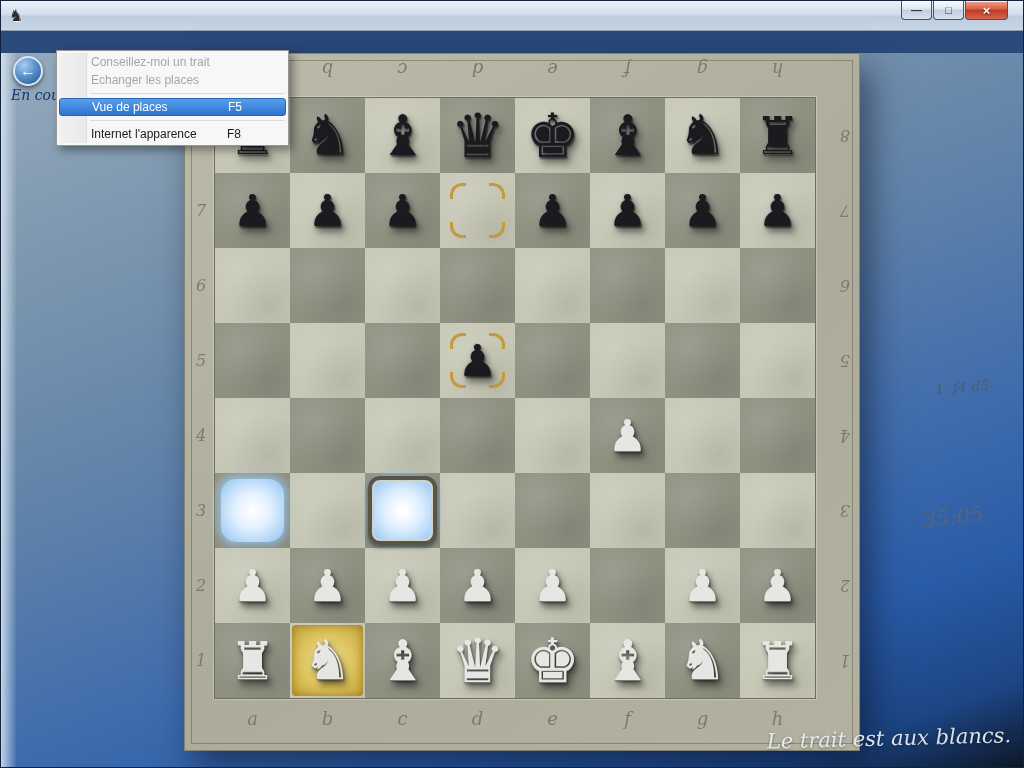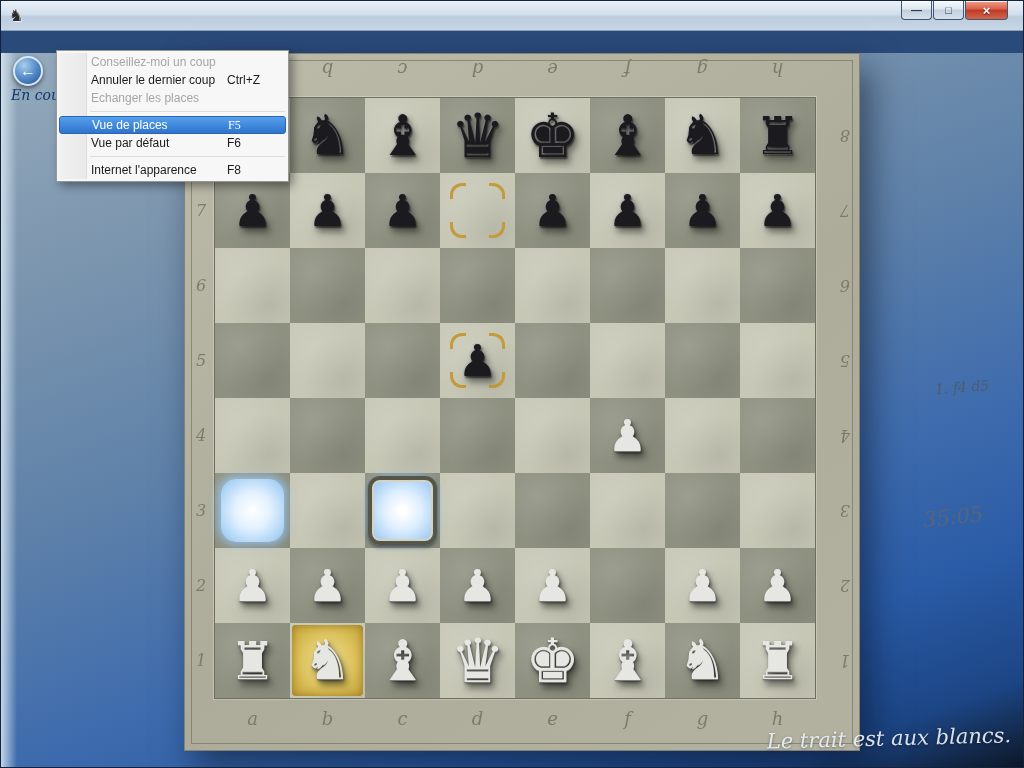--- a/index.html
+++ b/index.html
@@ -115,21 +115,21 @@
     box-shadow:4px 4px 9px rgba(0,0,0,.4); font-size:12px; color:#1b1b1b; }
   .dropdown::before { content:""; position:absolute; left:2px; top:2px; bottom:2px; width:27px;
     background:linear-gradient(90deg, #f1f1f1, #e9e9e9); border-right:1px solid #dedede; }
   .menu-item { position:relative; display:flex; align-items:center; height:18px;
     padding:0 8px 0 34px; cursor:default; }
   .menu-item.disabled { color:#a6a6a6; }
   .menu-item.highlighted { margin:0 2px; border-radius:3px; border:1px solid #2a64b4;
     padding-left:32px; color:#fff;
     background:linear-gradient(#55a0ec, #2f74cc); }
   .mi-shortcut { position:absolute; left:170px; }
-  .menu-item.highlighted .mi-shortcut { left:168px;font-family:Liberation Serif, serif; }
+  .menu-item.highlighted .mi-shortcut { left:168px; }
   .menu-sep { height:1px; background:#dcdcdc; margin:4px 3px 4px 33px; }
 </style>
 </head>
 <body>
 
 <div class="window">
 
   <div class="titlebar">
     <span class="app-icon">♞</span>
     <div class="win-controls">
@@ -313,38 +313,30 @@
         </div>
     </div>
 
     <div class="moves-text">1. f4  d5</div>
     <div class="clock-text">35:05</div>
     <div class="turn-text">Le trait est aux blancs.</div>
   </div>
 
   <div class="dropdown">
       <div class="menu-item disabled">
-        <span class="mi-label">Conseillez-moi un coup</span>
-      </div>
-      <div class="menu-item">
-        <span class="mi-label">Annuler le dernier coup</span>
-        <span class="mi-shortcut">Ctrl+Z</span>
+        <span class="mi-label">Conseillez-moi un trait</span>
       </div>
       <div class="menu-item disabled">
         <span class="mi-label">Echanger les places</span>
       </div>
       <div class="menu-sep"></div>
       <div class="menu-item highlighted">
         <span class="mi-label">Vue de places</span>
         <span class="mi-shortcut">F5</span>
       </div>
-      <div class="menu-item">
-        <span class="mi-label">Vue par défaut</span>
-        <span class="mi-shortcut">F6</span>
-      </div>
       <div class="menu-sep"></div>
       <div class="menu-item">
         <span class="mi-label">Internet l'apparence</span>
         <span class="mi-shortcut">F8</span>
       </div>
     </div>
 
 </div>
 
 </body></html>

